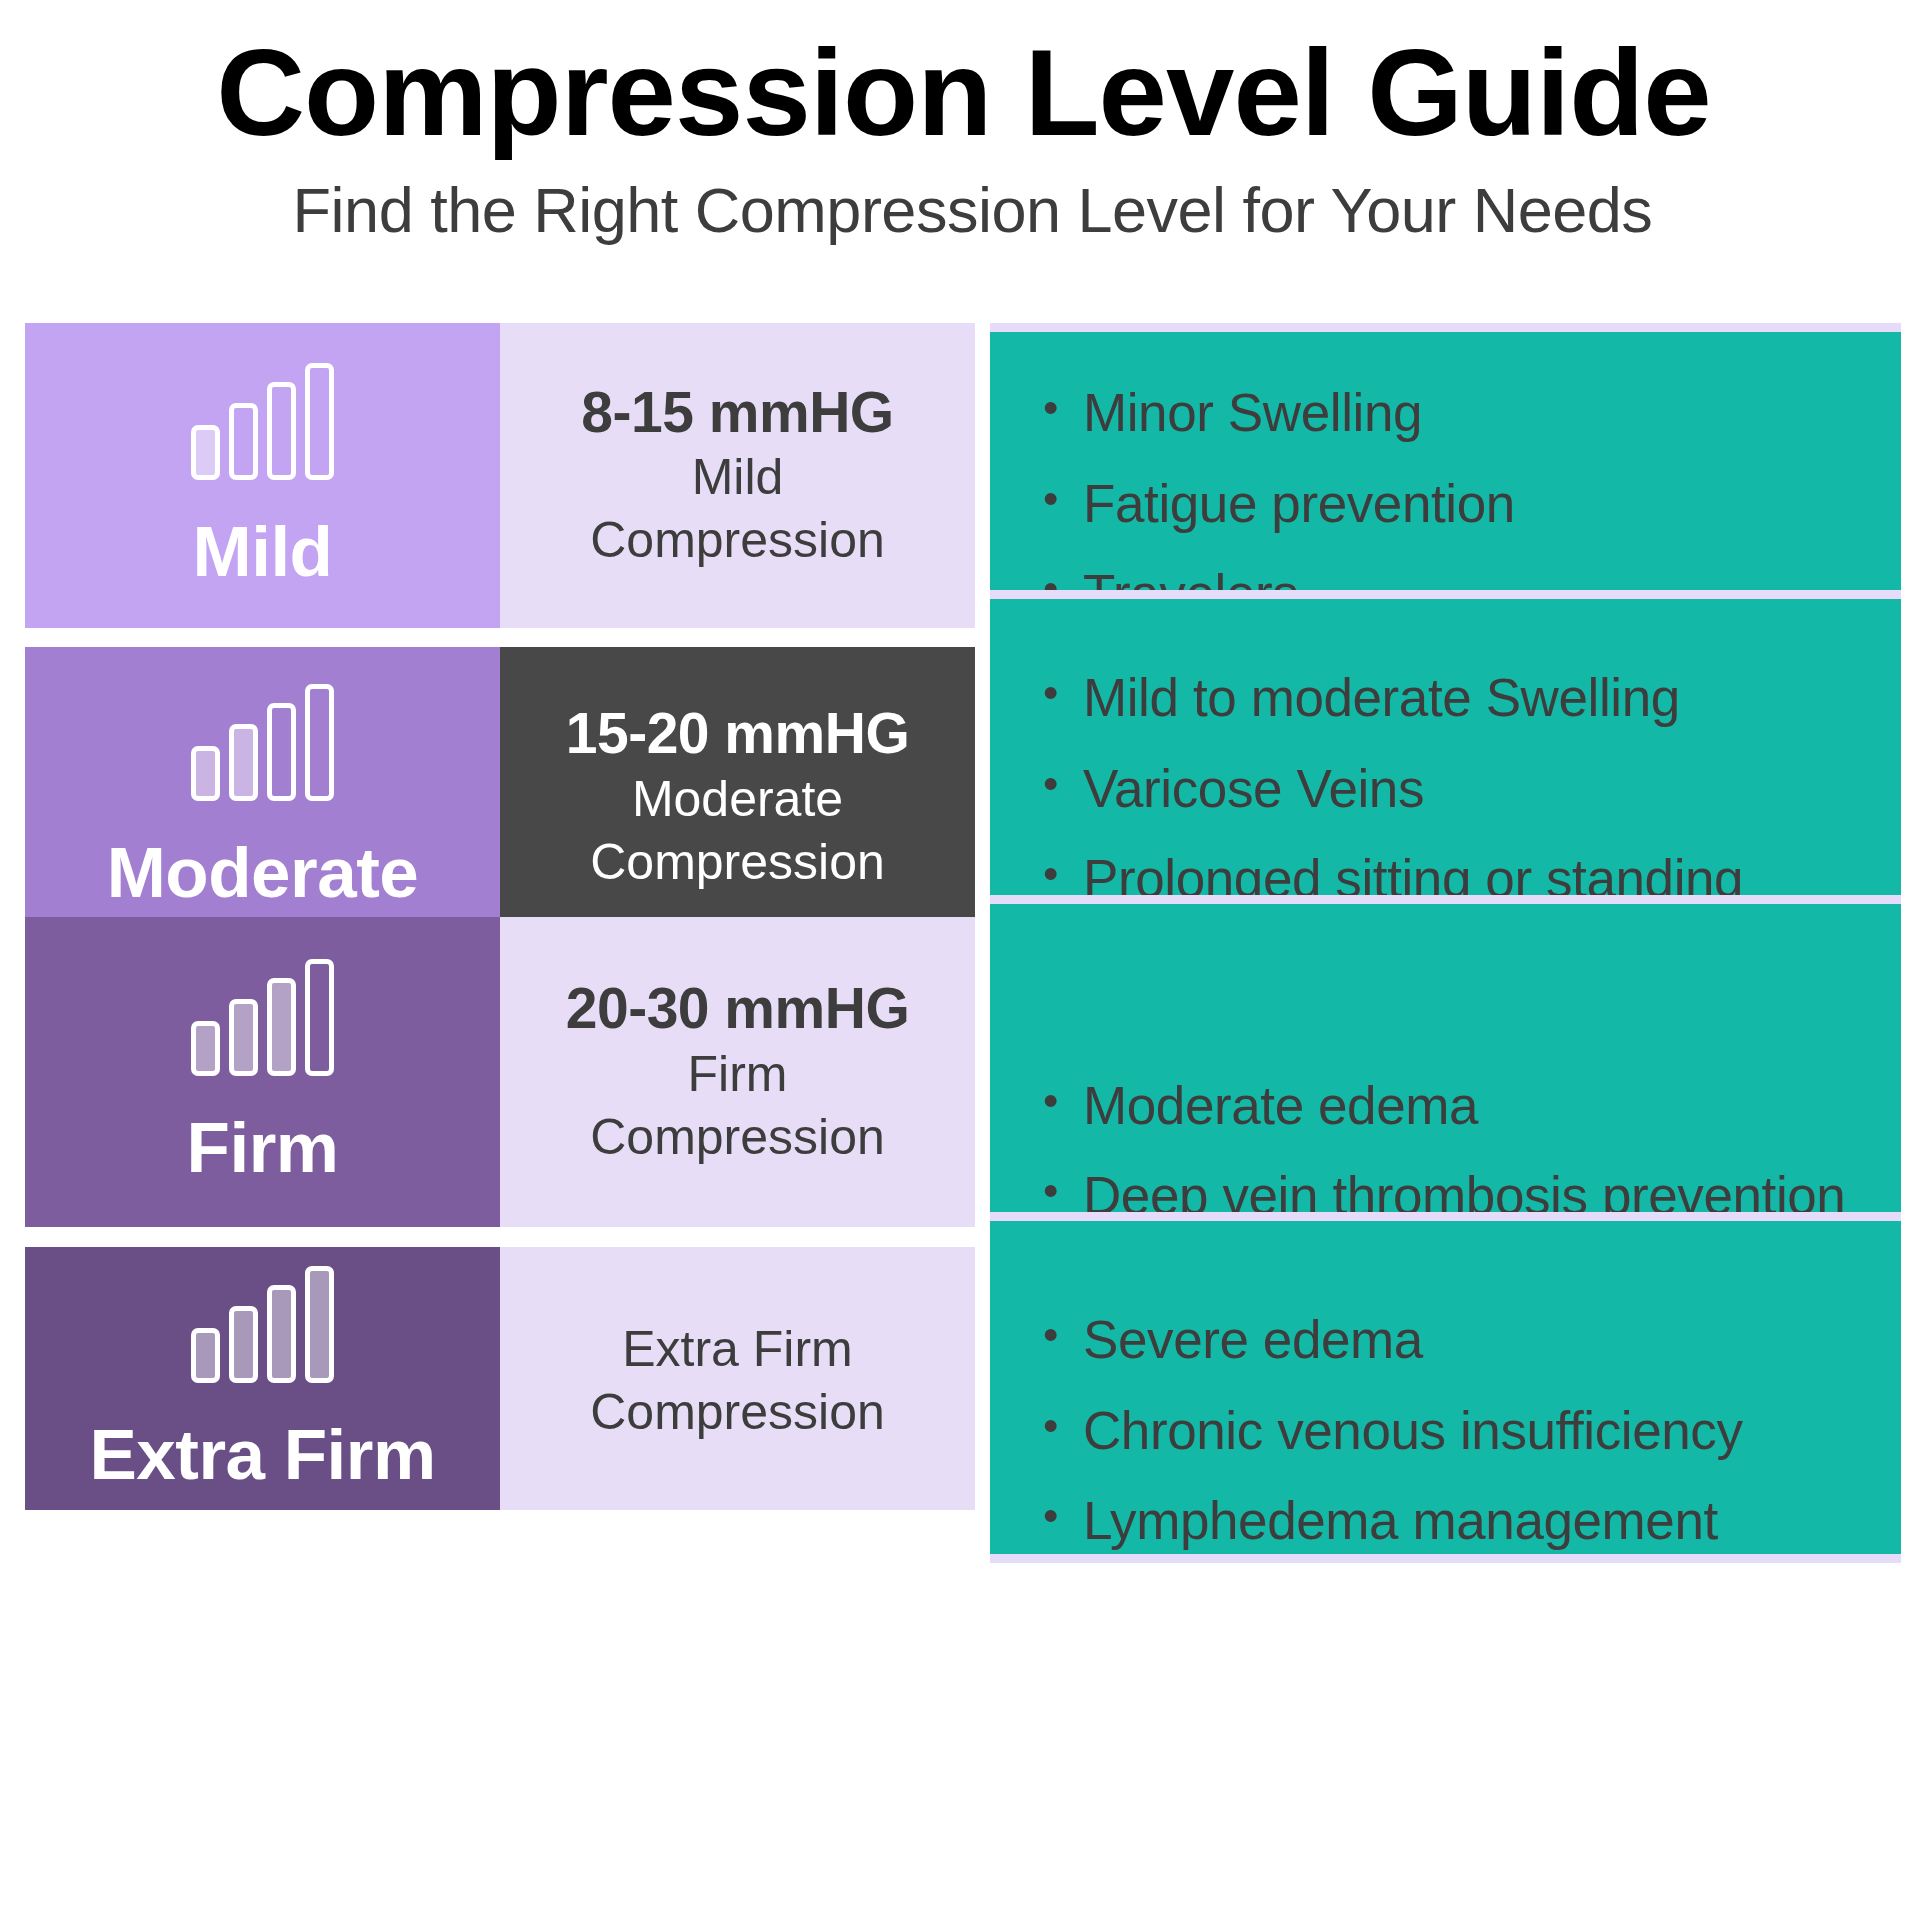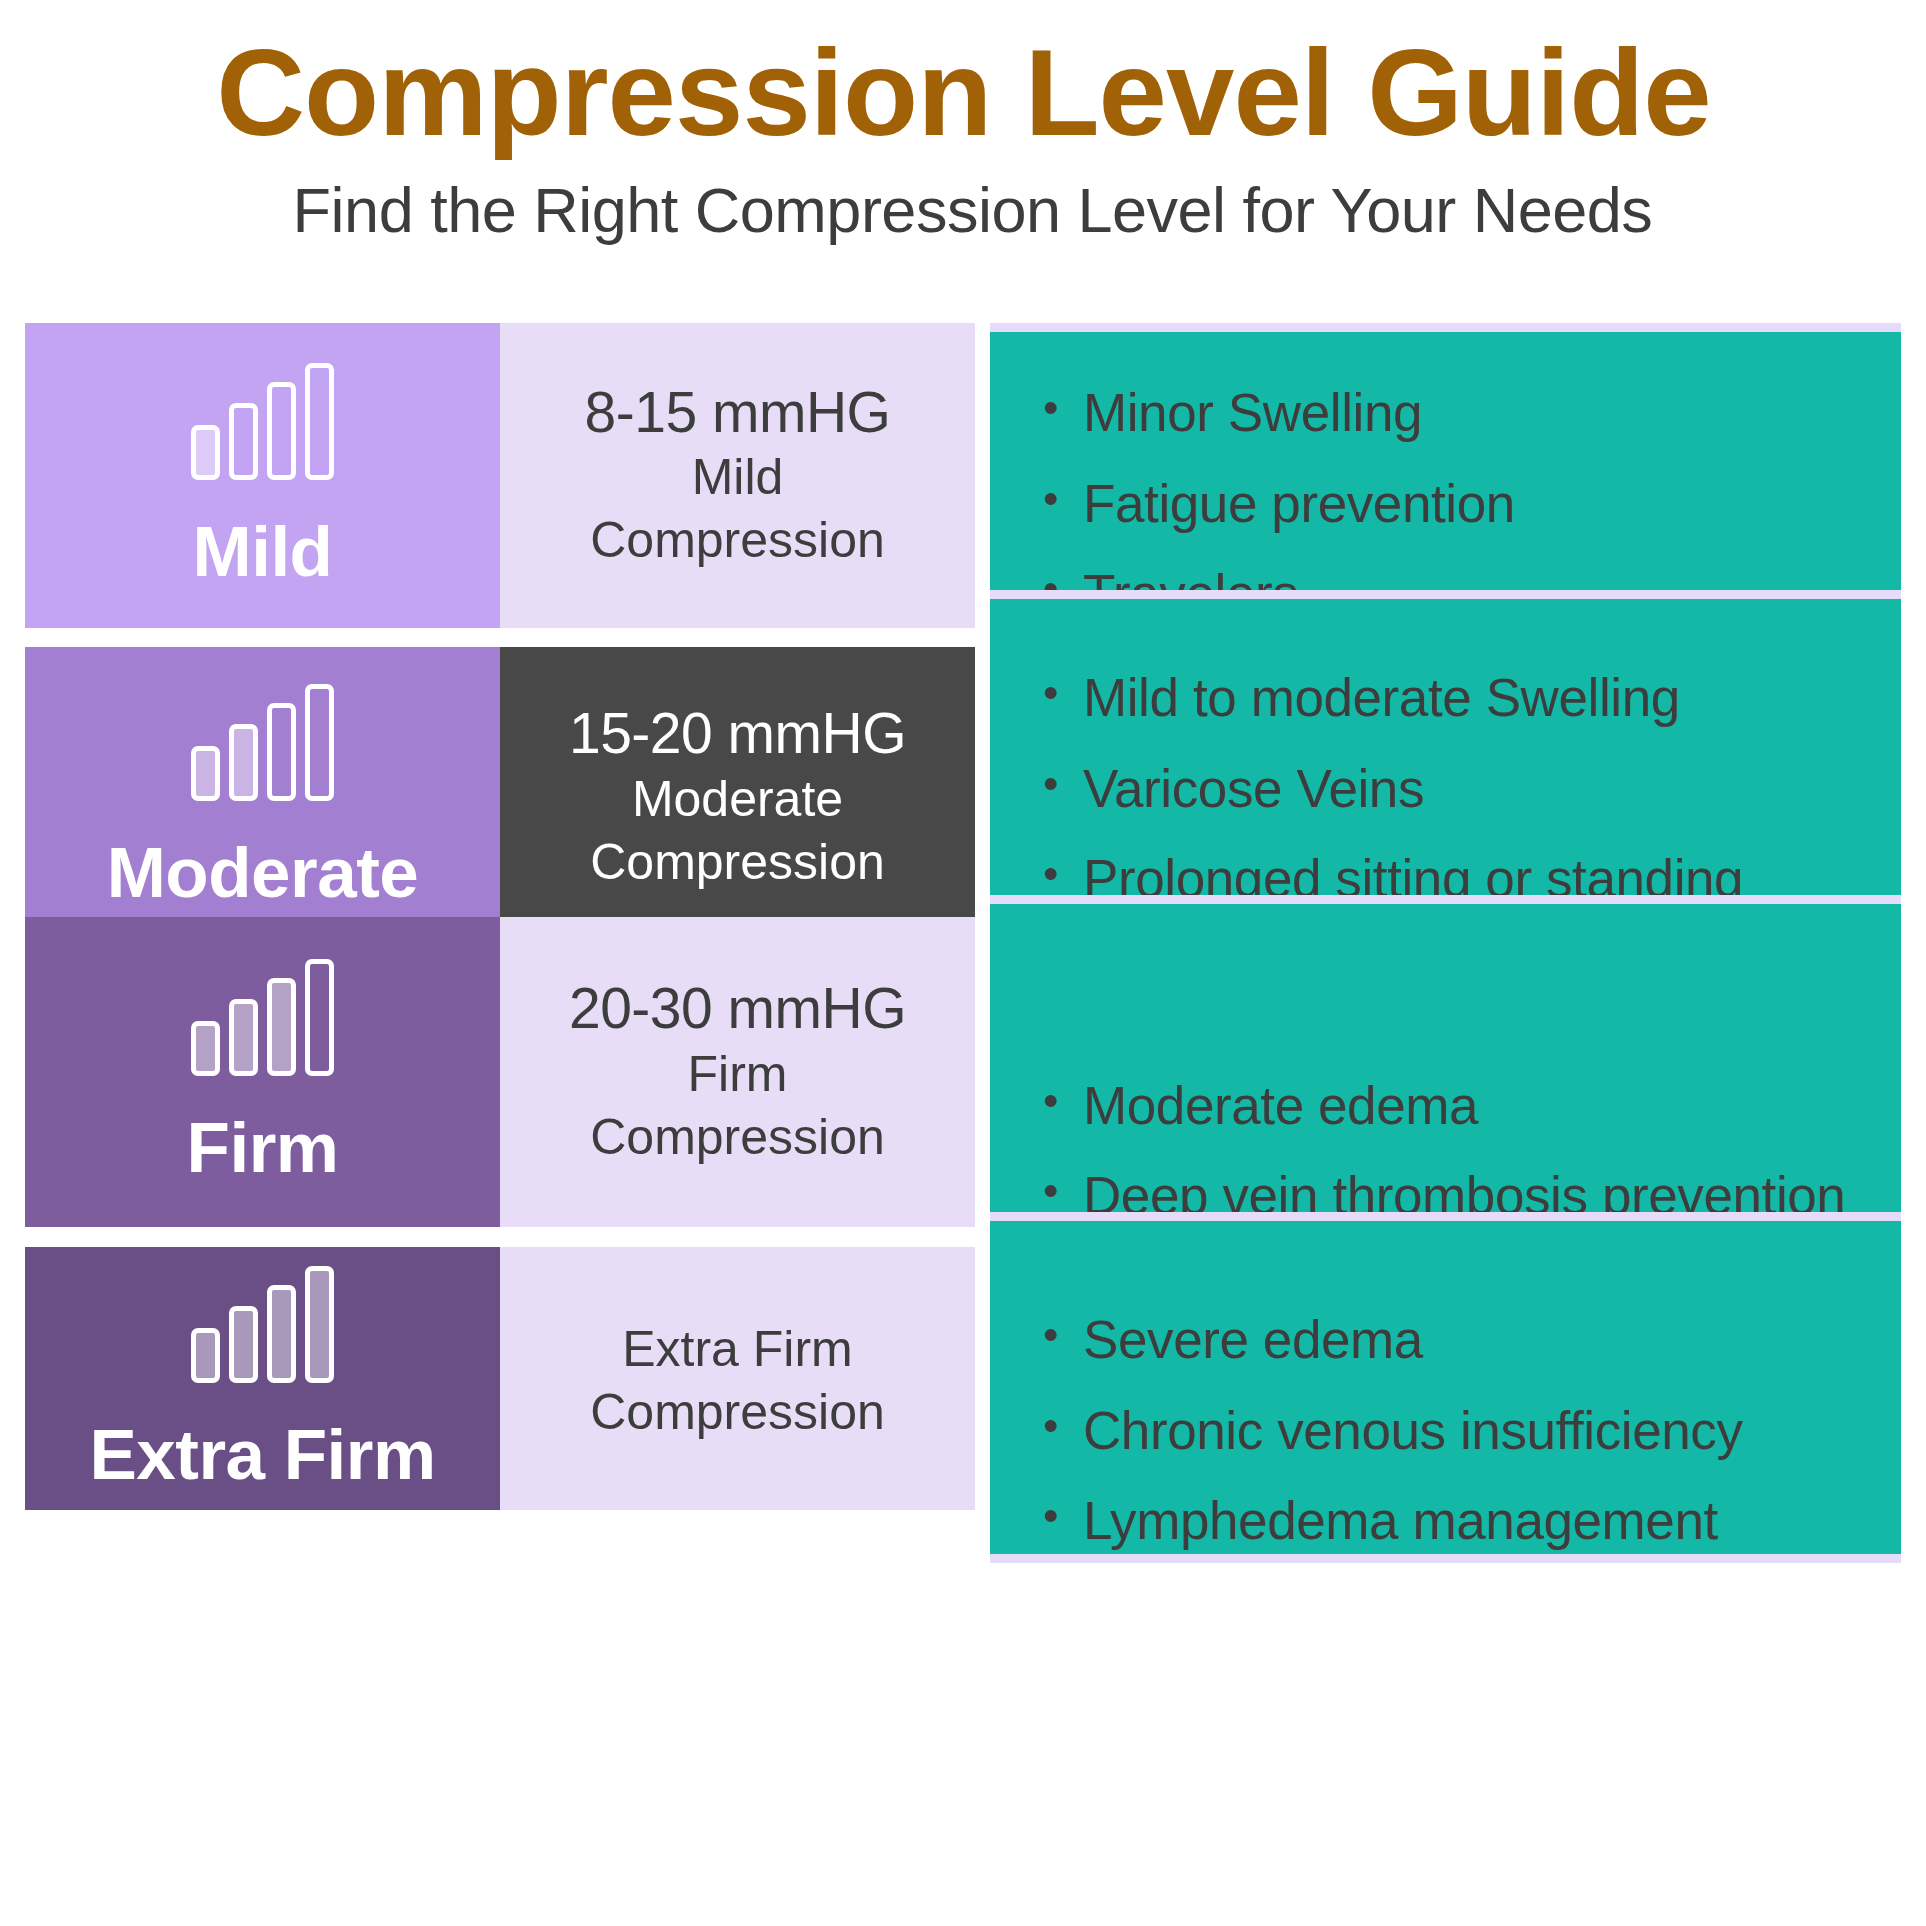--- a/index.html
+++ b/index.html
@@ -22,21 +22,21 @@
   
   .header {
     padding-top: 28px;
     text-align: center;
   }
 
   .title {
     font-size: 123px;
     line-height: 1.06;
     font-weight: 700;
-    color: #a16207;
+    color: #000000;
     letter-spacing: -1px;
   }
 
   .subtitle {
     margin-top: 18px;
     font-size: 63px;
     line-height: 1.1;
     font-weight: 400;
     color: #3d3d3d;
     letter-spacing: -0.5px;
@@ -114,21 +114,21 @@
     color: #3d3d3d;
   }
 
   .range-cell.highlight {
     background: #484848;
     color: #ffffff;
   }
 
   .range-value {
     font-size: 57px;
-    font-weight: 400;
+    font-weight: 700;
     line-height: 1.12;
     letter-spacing: -0.5px;
     white-space: nowrap;
   }
 
   .range-desc {
     font-size: 50px;
     font-weight: 400;
     line-height: 1.18;
     margin-top: 4px;

